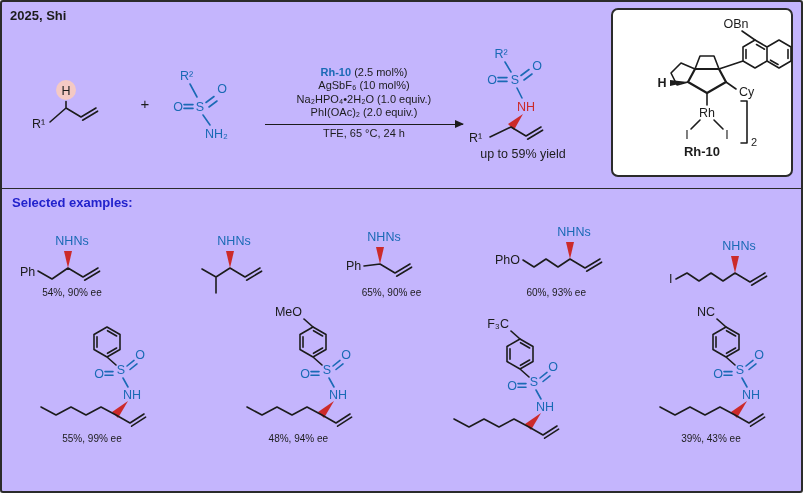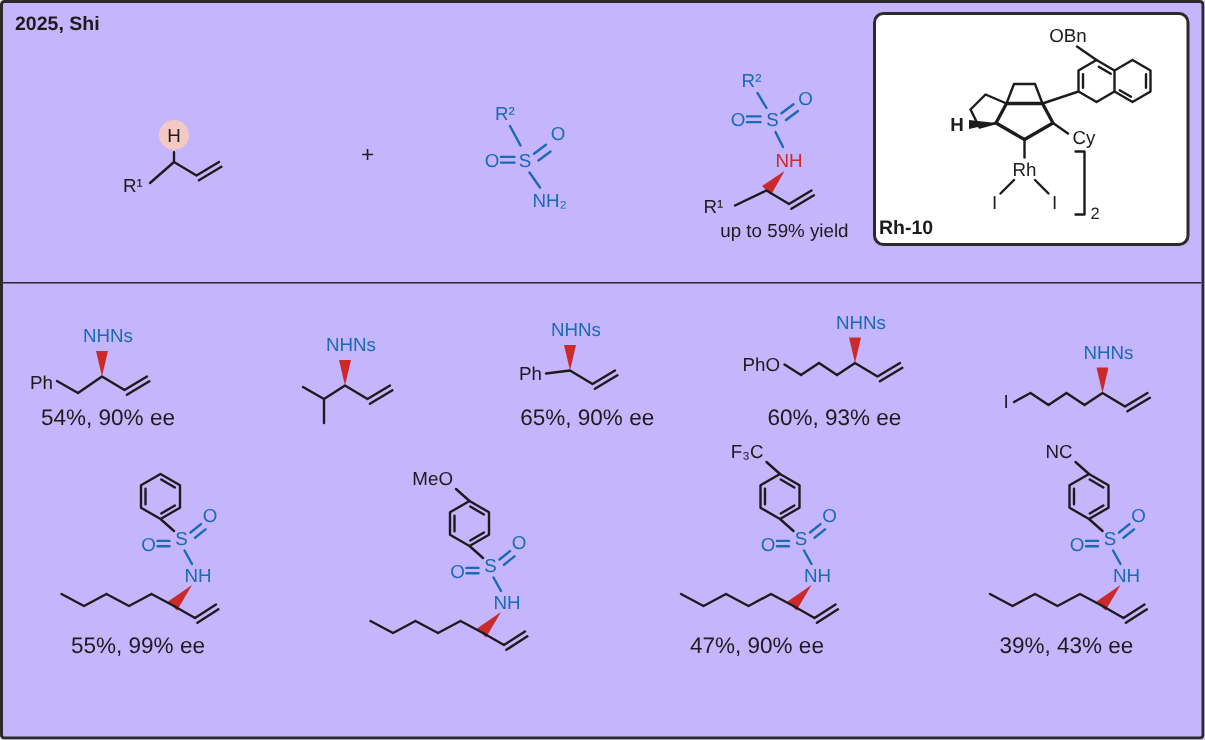--- a/index.html
+++ b/index.html
@@ -10,30 +10,30 @@
   .fig-header { font-weight:bold; font-size:13px; }
   .top { position:relative; height:180px; }
   .scheme-row { display:flex; align-items:center; height:156px; margin-right:212px; gap:2px; margin-top:2px; }
   .plus { font-size:15px; padding:0 2px; }
   .cond { width:198px; text-align:center; font-size:11px; line-height:13.5px; }
   .cond .cat { color:var(--blue); font-weight:bold; }
   .arrow { position:relative; height:0; border-top:1.6px solid #1c1c1c; margin:4px 0 2px; }
   .arrow::after { content:""; position:absolute; right:-1px; top:-4.8px;
                   border-left:9px solid #1c1c1c; border-top:4px solid transparent; border-bottom:4px solid transparent; }
   .product-block { text-align:center; font-size:12.5px; line-height:15.5px; }
-  .catalyst-box { position:absolute; top:0; right:0; width:211px; border:2px solid #2b2b2b; border-radius:7px;
-                  padding:3px 2px 3px; background:#fff; text-align:left; }
+  .catalyst-box { position:absolute; top:0; right:0; width:182px; border:2px solid #2b2b2b; border-radius:7px;
+                  padding:3px 2px 16px; background:#fff; text-align:center; }
   .cat-name { font-weight:bold; font-size:13px; margin-top:-3px; }
   .examples { border-top:1.6px solid #2b2b2b; margin:0 -8px; padding:4px 10px 0; }
   .examples-title { color:var(--exblue); font-weight:bold; font-size:13px; margin:2px 0 0 0; }
   .ex-row { display:flex; justify-content:space-between; align-items:flex-end; }
   .ex-row.r1 { margin-top:4px; }
   .ex-row.r2 { margin-top:6px; }
   .ex-cell { text-align:center; }
-  .caption { font-size:15px; margin-top:1px; }
+  .caption { font-size:10px; margin-top:1px; }
   svg { font-family:"Liberation Sans", sans-serif; display:block; margin:0 auto; }
   .sk  { stroke:#1c1c1c; stroke-width:1.6; fill:none; stroke-linecap:round; stroke-linejoin:round; }
   .skw { stroke:#1c1c1c; stroke-width:2.2; fill:none; stroke-linecap:round; stroke-linejoin:round; }
   .skb { stroke:var(--blue); stroke-width:1.6; fill:none; stroke-linecap:round; }
   .tx  { fill:#1c1c1c; font-size:12.5px; }
   .txs { fill:#1c1c1c; font-size:11px; }
   .txb { fill:var(--blue); font-size:12.5px; }
   .txr { fill:var(--red); font-size:12.5px; }
   .wedge { fill:var(--red); stroke:none; }
   .wedgek { fill:#1c1c1c; stroke:none; }
@@ -60,20 +60,28 @@
 
       <svg width="78" height="80" viewBox="0 0 78 80">
         <path class="skb" d="M21 21 L28 34 M15 41.6 L24 41.6 M15 45.4 L24 45.4 M37 39.5 L45 33.5 M40 44 L48 38 M34 52 L41 62"></path>
         <text class="txb" x="11" y="17">R²</text>
         <text class="txb" x="31" y="48" text-anchor="middle">S</text>
         <text class="txb" x="9" y="48" text-anchor="middle">O</text>
         <text class="txb" x="53" y="30" text-anchor="middle">O</text>
         <text class="txb" x="36" y="75">NH₂</text>
       </svg>
 
+      <div class="cond">
+        <div><span class="cat">Rh-10</span><span> (2.5 mol%)</span></div>
+        <div>AgSbF₆ (10 mol%)</div>
+        <div>Na₂HPO₄•2H₂O (1.0 equiv.)</div>
+        <div>PhI(OAc)₂ (2.0 equiv.)</div>
+        <div class="arrow"></div>
+        <div>TFE, 65 °C, 24 h</div>
+      </div>
 
       <div class="product-block">
         <svg width="116" height="104" viewBox="0 0 116 104">
           <path class="skb" d="M40 19 L46 29 M33 34.6 L42 34.6 M33 38.4 L42 38.4 M56 32.5 L64 26.5 M59 37 L67 31 M52 45 L57 55"></path>
           <text class="txb" x="36" y="15" text-anchor="middle">R²</text>
           <text class="txb" x="50" y="41" text-anchor="middle">S</text>
           <text class="txb" x="27" y="41" text-anchor="middle">O</text>
           <text class="txb" x="72" y="27" text-anchor="middle">O</text>
           <text class="txr" x="52" y="68">NH</text>
           <polygon class="wedge" points="58,71 43,81 49,87"></polygon>
@@ -105,20 +113,21 @@
         <text class="tx" x="92" y="104" text-anchor="middle">Rh</text>
         <text class="tx" x="72" y="126" text-anchor="middle">I</text>
         <text class="tx" x="112" y="126" text-anchor="middle">I</text>
         <text class="txs" x="136" y="133">2</text>
       </svg>
       <div class="cat-name">Rh-10</div>
     </div>
   </div>
 
   <div class="examples">
+    <div class="examples-title">Selected examples:</div>
 
     <div class="ex-row r1">
 
       <div class="ex-cell">
         <svg width="120" height="72" viewBox="0 0 120 72">
           <path class="sk" d="M26 57 L40 65 M40 65 L56 54 M56 54 L71 63 M71 63 L86 54 M72.6 66.2 L87.6 57.2"></path>
           <polygon class="wedge" points="52,37 60,37 56,54"></polygon>
           <text class="tx" x="8" y="62">Ph</text>
           <text class="txb" x="60" y="31" text-anchor="middle">NHNs</text>
         </svg>
@@ -185,36 +194,36 @@
           <text class="tx" x="84" y="12" text-anchor="end">MeO</text>
           <path class="sk" d="M95 23 L108 30.5 L108 45.5 L95 53 L82 45.5 L82 30.5 Z M95.5 26.7 L104.6 32 M104.6 44 L95.5 49.3 M85 32.8 L85 43.2 M95 53 L104 61"></path>
           <path class="skb" d="M93 67.6 L101 67.6 M93 71.2 L101 71.2 M115 62 L122 56.4 M118 65.5 L125 59.9 M111 74 L116 83"></path>
           <text class="txb" x="109" y="70" text-anchor="middle">S</text>
           <text class="txb" x="87" y="74" text-anchor="middle">O</text>
           <text class="txb" x="128" y="55" text-anchor="middle">O</text>
           <text class="txb" x="111" y="95">NH</text>
           <polygon class="wedge" points="116,97 100,108 106,114"></polygon>
           <path class="sk" d="M104 111 L89 103 M89 103 L74 111 M74 111 L59 103 M59 103 L44 111 M44 111 L29 103 M104 111 L118 119 M118 119 L132 110 M119.6 122.2 L133.6 113.2"></path>
         </svg>
+        <div class="caption">48%, 94% ee</div>
       </div>
 
       <div class="ex-cell">
         <svg width="160" height="128" viewBox="0 0 160 128">
           <path class="sk" d="M86 15 L95 23"></path>
           <text class="tx" x="84" y="12" text-anchor="end">F₃C</text>
           <path class="sk" d="M95 23 L108 30.5 L108 45.5 L95 53 L82 45.5 L82 30.5 Z M95.5 26.7 L104.6 32 M104.6 44 L95.5 49.3 M85 32.8 L85 43.2 M95 53 L104 61"></path>
           <path class="skb" d="M93 67.6 L101 67.6 M93 71.2 L101 71.2 M115 62 L122 56.4 M118 65.5 L125 59.9 M111 74 L116 83"></path>
           <text class="txb" x="109" y="70" text-anchor="middle">S</text>
           <text class="txb" x="87" y="74" text-anchor="middle">O</text>
           <text class="txb" x="128" y="55" text-anchor="middle">O</text>
           <text class="txb" x="111" y="95">NH</text>
           <polygon class="wedge" points="116,97 100,108 106,114"></polygon>
           <path class="sk" d="M104 111 L89 103 M89 103 L74 111 M74 111 L59 103 M59 103 L44 111 M44 111 L29 103 M104 111 L118 119 M118 119 L132 110 M119.6 122.2 L133.6 113.2"></path>
         </svg>
-        <div class="caption">47%, 90% ee</div>
       </div>
 
       <div class="ex-cell">
         <svg width="160" height="128" viewBox="0 0 160 128">
           <path class="sk" d="M86 15 L95 23"></path>
           <text class="tx" x="84" y="12" text-anchor="end">NC</text>
           <path class="sk" d="M95 23 L108 30.5 L108 45.5 L95 53 L82 45.5 L82 30.5 Z M95.5 26.7 L104.6 32 M104.6 44 L95.5 49.3 M85 32.8 L85 43.2 M95 53 L104 61"></path>
           <path class="skb" d="M93 67.6 L101 67.6 M93 71.2 L101 71.2 M115 62 L122 56.4 M118 65.5 L125 59.9 M111 74 L116 83"></path>
           <text class="txb" x="109" y="70" text-anchor="middle">S</text>
           <text class="txb" x="87" y="74" text-anchor="middle">O</text>

